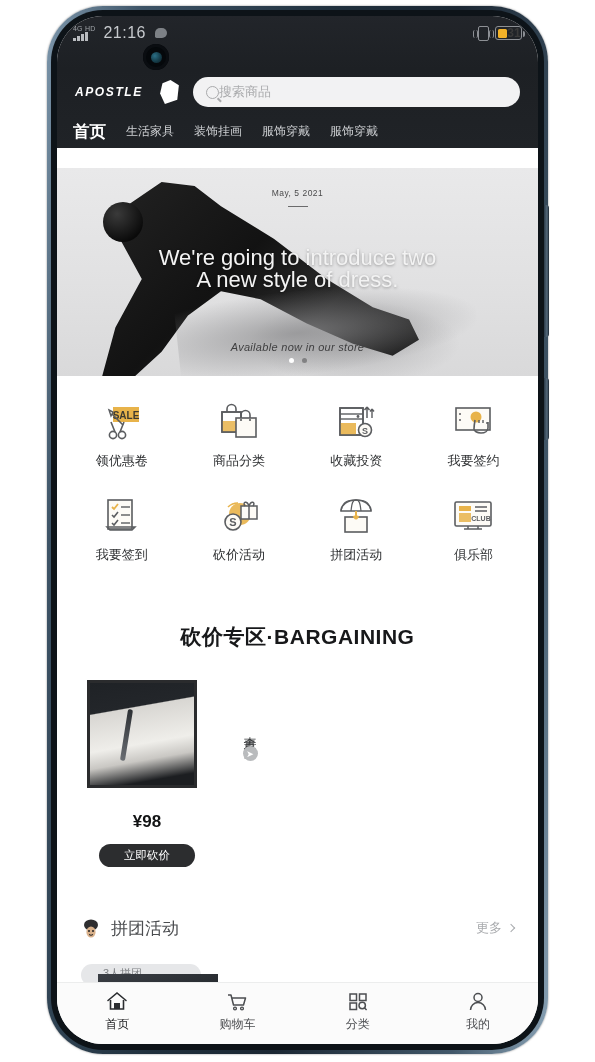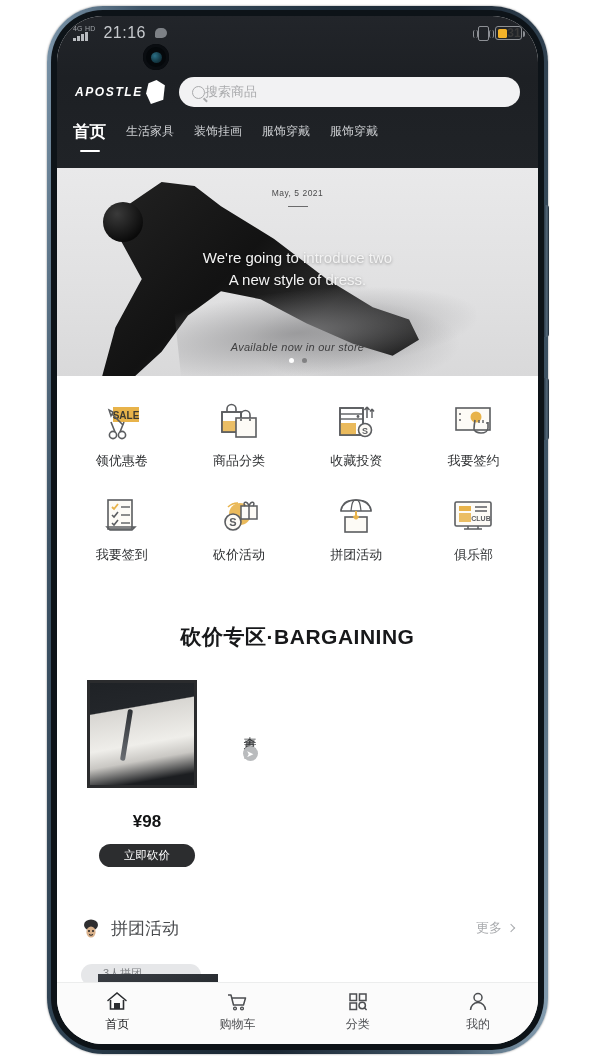--- a/index.html
+++ b/index.html
@@ -37,21 +37,21 @@
   .screen {
     position: absolute; left: 57px; top: 16px;
     width: 481px; height: 1028px;
     border-radius: 46px;
     overflow: hidden;
     background: #ffffff;
   }
 
   
   .header-dark {
-    position: absolute; left: 0; top: 0; width: 481px; height: 152px;
+    position: absolute; left: 0; top: 0; width: 481px; height: 132px;
     background: linear-gradient(180deg,#22252a 0%,#1d2024 40%,#202327 100%);
   }
   .statusbar {
     position: absolute; left: 0; top: 0; width: 481px; height: 34px;
     display: flex; align-items: center; justify-content: space-between;
     padding: 0 16px;
     color: #b9bcc0; font-size: 11px;
   }
   .sb-left { display: flex; align-items: center; gap: 5px; }
   .net-label { font-size: 7px; letter-spacing: .2px; color: #9ea2a7; line-height: 1; }
@@ -79,21 +79,21 @@
     box-shadow: inset 0 0 0 3px #0a0d11;
     display:flex; align-items:center; justify-content:center;
   }
   .punch-hole i { width: 11px; height: 11px; border-radius: 50%;
     background: radial-gradient(circle at 35% 35%, #2b6f86 0%, #17414f 50%, #0a1a20 100%); display:block; }
 
   .brandrow {
     position: absolute; left: 0; top: 54px; width: 481px; height: 44px;
     display: flex; align-items: center; padding: 0 18px; gap: 14px;
   }
-  .logo { display: flex; align-items: center; gap: 2px; }
+  .logo { display: flex; align-items: center; gap: 16px; }
   .logo-text { color: #fff; font-size: 12px; font-weight: 700; font-style: italic; letter-spacing: 1.6px; }
   .logo-mark {
     width: 20px; height: 24px; background: #fff;
     clip-path: polygon(58% 0%, 100% 22%, 92% 82%, 30% 100%, 6% 56%, 18% 14%);
   }
   .searchbar {
     flex: 1; height: 30px; background: #f2f2f3; border-radius: 16px;
     display: flex; align-items: center; gap: 0; padding: 0 13px;
   }
   .search-ic { width: 13px; height: 13px; border: 1.6px solid #a9aaac; border-radius: 50%; position: relative; flex: none; }
@@ -120,21 +120,21 @@
     clip-path: polygon(13% 14%, 22% 4%, 32% 6%, 40% 16%, 56% 32%, 72% 52%, 86% 66%, 97% 72%, 100% 82%, 92% 90%, 80% 84%, 66% 74%, 52% 62%, 40% 58%, 30% 70%, 22% 88%, 14% 100%, 4% 100%, 8% 76%, 16% 52%, 10% 34%, 6% 22%);
     opacity: .97;
   }
   .statue-head { position:absolute; left:46px; top:34px; width:40px; height:40px; border-radius:50%;
       background: radial-gradient(circle at 35% 30%, #3a3a3a, #0a0a0a 75%); }
   .statue-shadow { position:absolute; left:120px; top:120px; width:300px; height:84px;
       background: radial-gradient(ellipse at 40% 50%, rgba(138,138,140,.75), rgba(200,200,202,0) 72%);
       transform: rotate(-6deg); }
   .banner-date { position:absolute; left:0; right:0; top:20px; text-align:center; color:#4b4b4c; font-size:8.5px; letter-spacing:.5px; }
   .banner-rule { position:absolute; left:50%; transform:translateX(-50%); top:38px; width:20px; height:1px; background:#6b6b6c; }
-  .banner-h1 { position:absolute; left:0; right:0; top:79px; text-align:center; color:#f3f3f3; font-size:15px; line-height:22px; text-shadow:0 1px 3px rgba(0,0,0,.35); }
+  .banner-h1 { position:absolute; left:0; right:0; top:79px; text-align:center; color:#f3f3f3; font-size:22px; line-height:22px; text-shadow:0 1px 3px rgba(0,0,0,.35); }
   .banner-sub { position:absolute; left:0; right:0; top:173px; text-align:center; color:#3f3f40; font-size:11px; font-style:italic; letter-spacing:.3px; }
   .dots { position:absolute; left:0; right:0; top:190px; display:flex; justify-content:center; gap:8px; }
   .dots i { width:5px; height:5px; border-radius:50%; background:rgba(70,70,72,.5); display:block; }
   .dots i.on { background:#fff; }
 
   
   .grid { position: absolute; left: 0; top: 366px; width: 481px; padding: 8px 6px 0; }
   .grid-row { display: flex; }
   .cell { flex: 1; display: flex; flex-direction: column; align-items: center; gap: 8px; padding: 10px 0 14px; }
   .cell-label { font-size: 13px; color: #2f3133; }

